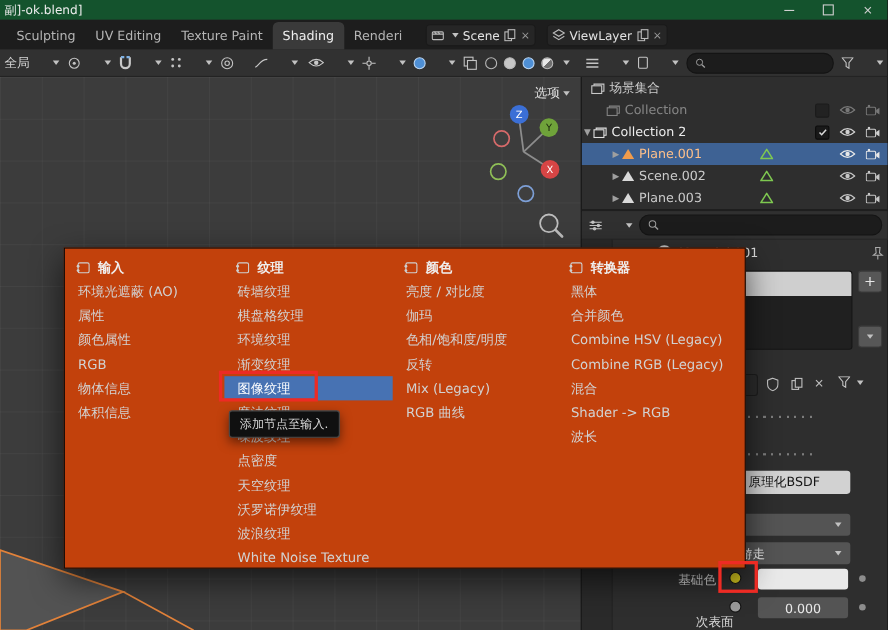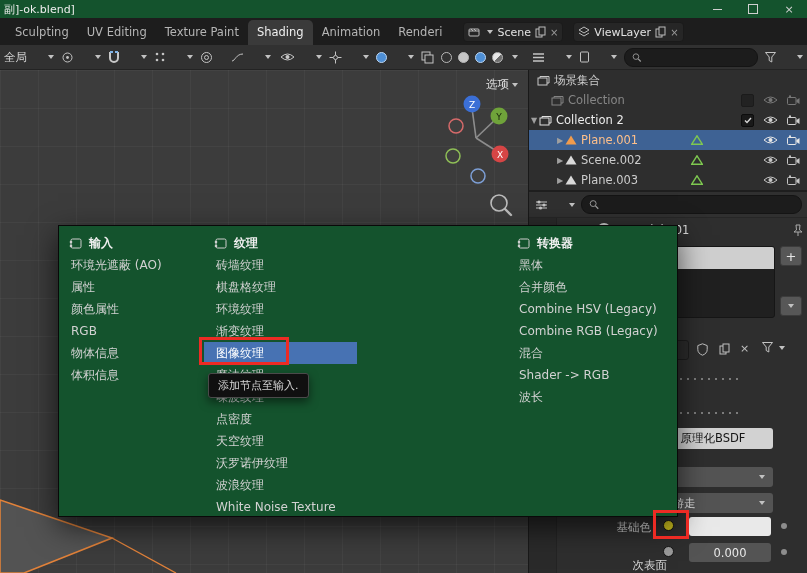--- a/index.html
+++ b/index.html
@@ -62,21 +62,21 @@
   .field .right-chev{margin-left:auto;}
   .sqbtn{position:absolute;background:#575757;border-radius:3px;color:#e6e6e6;display:flex;align-items:center;justify-content:center;font-size:13px;border:1px solid #3c3c3c;box-sizing:border-box;}
   .plabel{position:absolute;text-align:right;font-size:11.5px;color:#d6d6d6;white-space:nowrap;}
   .socket{position:absolute;width:11px;height:11px;border-radius:50%;border:1.5px solid #141414;box-sizing:border-box;}
   .socket.yellow{background:#cfc11f;}
   .socket.gray{background:#9a9a9a;}
   .dot-sm{position:absolute;width:6px;height:6px;border-radius:50%;background:#8d8d8d;}
   .dotline{position:absolute;height:2px;background-image:repeating-linear-gradient(90deg,#7c7c7c 0 2px,transparent 2px 7px);}
 
   
-  .menu{position:absolute;left:58px;top:225px;width:620px;height:292px;background:#14532d;border:1px solid #090909;box-shadow:0 10px 28px rgba(0,0,0,.65);z-index:20;box-sizing:border-box;}
+  .menu{position:absolute;left:58px;top:225px;width:620px;height:292px;background:#c2410c;border:1px solid #090909;box-shadow:0 10px 28px rgba(0,0,0,.65);z-index:20;box-sizing:border-box;}
   .mcol{position:absolute;top:0;height:292px;padding-top:6px;box-sizing:border-box;}
   .mhead{display:flex;align-items:center;gap:7px;height:22px;padding-left:10px;color:#efefef;font-size:12px;font-weight:bold;}
   .mitem{height:22px;line-height:22px;padding-left:12px;color:#d2d2d2;font-size:12px;white-space:nowrap;}
   .mitem.hl{background:#4772b3;color:#ffffff;}
   .tooltip{position:absolute;left:149px;top:147px;padding:4px 9px;background:#101010;border:1px solid #4a4a4a;border-radius:3px;font-size:11px;color:#d5d5d5;z-index:30;white-space:nowrap;box-shadow:0 4px 10px rgba(0,0,0,.5);}
 
   .redbox{position:absolute;border:3px solid #ed2b24;z-index:40;box-sizing:border-box;}
 </style>
 </head>
 <body>
@@ -96,21 +96,20 @@
           <span>×</span>
         </span>
     </div>
   </div>
 
   <div class="topbar">
     <span class="tab">Sculpting</span>
     <span class="tab">UV Editing</span>
     <span class="tab">Texture Paint</span>
     <span class="tab active">Shading</span>
-    <span class="tab">Animation</span>
     <span class="tab">Renderi</span>
 
     <div class="widget" style="margin-left:12px;">
       <svg width="12" height="12" viewBox="0 0 12 12">
           <rect x="1" y="3" width="10" height="7" rx="1" fill="none" stroke="#bbb"></rect>
           <path d="M1 5 L11 5 M3 3 L5 5 M6 3 L8 5" stroke="#bbb" fill="none"></path>
         </svg>
       <span class="chev"></span>
       <span class="wtext">Scene</span>
       <svg width="11" height="12" viewBox="0 0 11 12">
@@ -525,20 +524,36 @@
       <div class="mitem hl">图像纹理</div>
       <div class="mitem">魔法纹理</div>
       <div class="mitem">噪波纹理</div>
       <div class="mitem">点密度</div>
       <div class="mitem">天空纹理</div>
       <div class="mitem">沃罗诺伊纹理</div>
       <div class="mitem">波浪纹理</div>
       <div class="mitem">White Noise Texture</div>
     </div>
 
+    <div class="mcol" style="left:298px;width:150px;">
+      <div class="mhead">
+        <svg width="13" height="11" viewBox="0 0 13 11">
+            <rect x="2" y="1" width="10" height="9" rx="1.5" fill="none" stroke="#cfcfcf"></rect>
+            <circle cx="2" cy="4" r="1.3" fill="#cfcfcf"></circle>
+            <circle cx="2" cy="8" r="1.3" fill="#cfcfcf"></circle>
+          </svg>
+        <span>颜色</span>
+      </div>
+      <div class="mitem">亮度 / 对比度</div>
+      <div class="mitem">伽玛</div>
+      <div class="mitem">色相/饱和度/明度</div>
+      <div class="mitem">反转</div>
+      <div class="mitem">Mix (Legacy)</div>
+      <div class="mitem">RGB 曲线</div>
+    </div>
 
     <div class="mcol" style="left:448px;width:172px;">
       <div class="mhead">
         <svg width="13" height="11" viewBox="0 0 13 11">
             <rect x="2" y="1" width="10" height="9" rx="1.5" fill="none" stroke="#cfcfcf"></rect>
             <circle cx="2" cy="4" r="1.3" fill="#cfcfcf"></circle>
             <circle cx="2" cy="8" r="1.3" fill="#cfcfcf"></circle>
           </svg>
         <span>转换器</span>
       </div>

